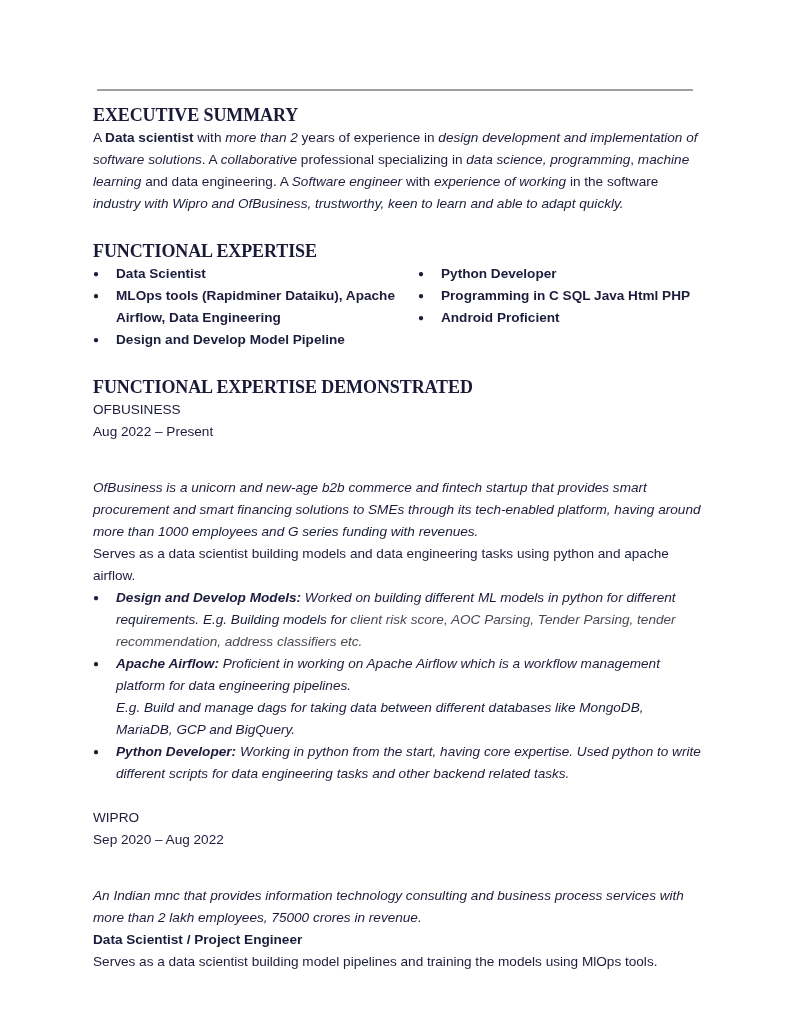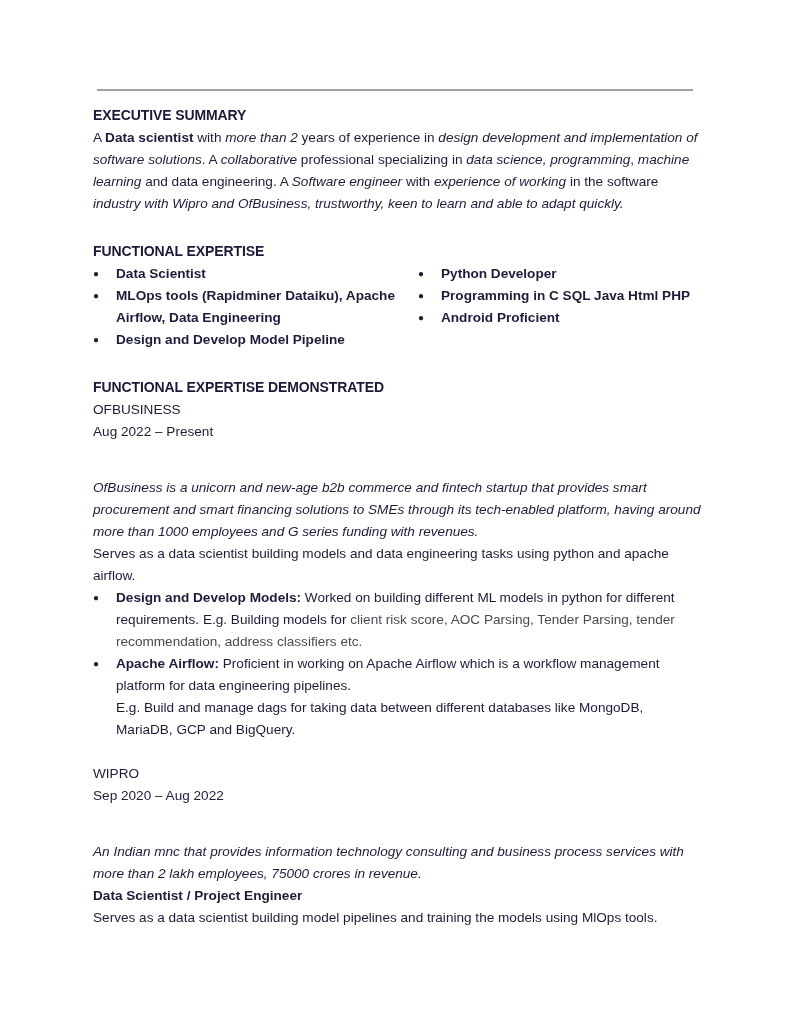--- a/index.html
+++ b/index.html
@@ -2,29 +2,29 @@
 <html><head>
 <meta charset="utf-8">
 <style>
   html, body { margin: 0; padding: 0; background: #ffffff; }
   body { width: 791px; height: 1024px; position: relative; overflow: hidden;
          font-family: "Liberation Sans", "DejaVu Sans", sans-serif; color: #1c1c3c; }
   .rule { position: absolute; left: 97px; top: 89px; width: 596px; height: 0;
           border-top: 2px solid #a0a0a4; }
   .page { position: absolute; left: 93px; top: 103px; width: 610px;
           font-size: 13.6px; line-height: 22px; }
-  h2 { margin: 0; font-size: 14px; font-weight: bold; line-height: 24px; letter-spacing: -0.1px; color: #1a1a38; }
+  h2 { margin: 0; font-size: 18px; font-weight: bold; line-height: 24px; letter-spacing: -0.1px; color: #1a1a38; font-family: Liberation Serif, serif; }
   p { margin: 0; }
   .sec { margin-bottom: 24px; }
   .cols { display: flex; }
   .col { list-style: none; margin: 0; padding: 0; }
   .col.left { width: 325px; }
   .col li, .bul li { position: relative; padding-left: 23px; font-weight: bold; }
   .col li::before, .bul li::before { content: "●"; position: absolute; left: 0; top: 0; font-size: 10px; }
-  .bul { list-style: none; margin: 0; padding: 0; }
+  .bul { list-style: none; margin: 0; padding: 0; font-style: italic; }
   .bul li { font-weight: normal; }
   .b { font-weight: bold; }
   .grey { color: #4a4a52; }
   .it { font-style: italic; margin-top: 34px; }
   .spacer { height: 22px; }
 </style>
 </head>
 <body>
 
 <div class="rule"></div>
@@ -56,20 +56,21 @@
     <h2>FUNCTIONAL EXPERTISE DEMONSTRATED</h2>
 
     <div>
       <p>OFBUSINESS</p>
       <p>Aug 2022 – Present</p>
       <p class="it">OfBusiness is a unicorn and new-age b2b commerce and fintech startup that provides smart procurement and smart financing solutions to SMEs through its tech-enabled platform, having around more than 1000 employees and G series funding with revenues.</p>
       <p>Serves as a data scientist building models and data engineering tasks using python and apache airflow.</p>
       <ul class="bul">
         <li><span class="b">Design and Develop Models:</span><span> Worked on building different ML models in python for different requirements. E.g. Building models for </span><span class="grey">client risk score, AOC Parsing, Tender Parsing, tender recommendation, address classifiers etc.</span></li>
         <li><span class="b">Apache Airflow:</span><span> Proficient in working on Apache Airflow which is a workflow management platform for data engineering pipelines.</span><br><span>E.g. Build and manage dags for taking data between different  databases like MongoDB, MariaDB, GCP and BigQuery.</span></li>
+        <li><span class="b">Python Developer:</span><span> Working in python from the start, having core expertise. Used python to write different scripts for data engineering tasks and other  backend related tasks.</span></li>
       </ul>
     </div>
 
     <div class="spacer"></div>
 
     <div>
       <p>WIPRO</p>
       <p>Sep 2020 – Aug 2022</p>
       <p class="it">An Indian mnc that provides information technology consulting and business process services with more than 2 lakh employees, 75000 crores in revenue.</p>
       <p class="b">Data Scientist / Project Engineer</p>

